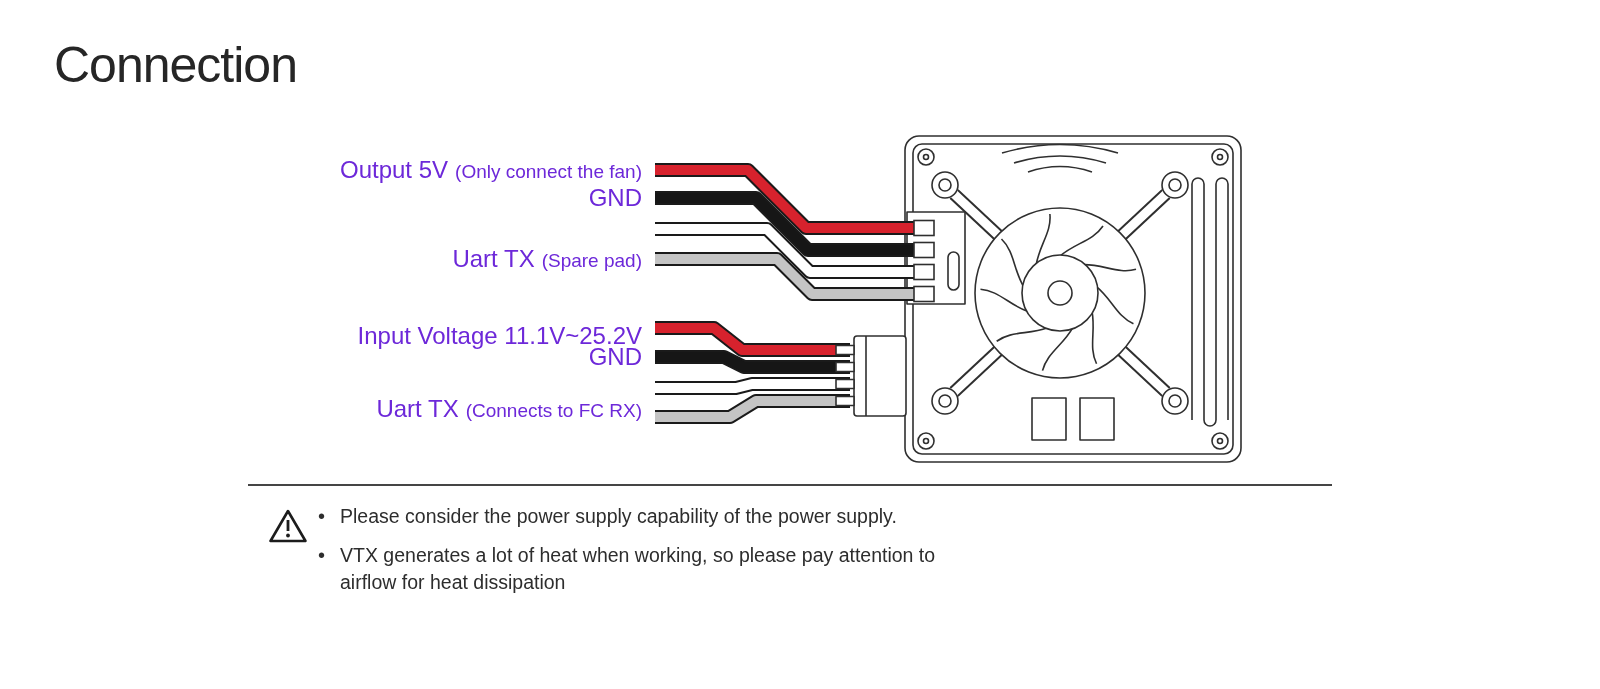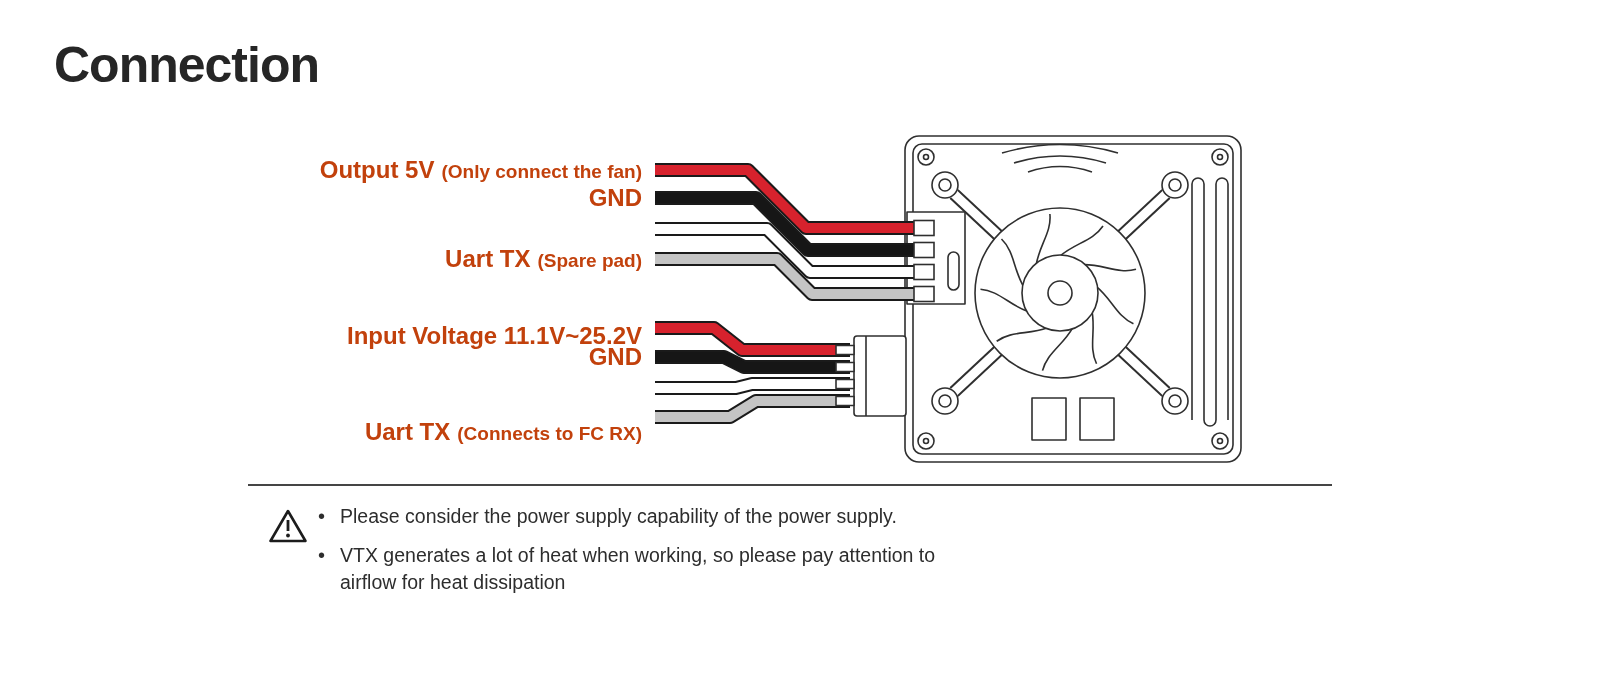--- a/index.html
+++ b/index.html
@@ -13,42 +13,41 @@
     background: #ffffff;
     overflow: hidden;
   }
 
   .page-title {
     position: absolute;
     left: 54px;
     top: 36px;
     margin: 0;
     font-size: 50px;
-    font-weight: bold;
+    font-weight: normal;
     letter-spacing: -1px;
     color: #262626;
   }
 
   svg.diagram {
     position: absolute;
     left: 0; top: 0;
     width: 1600px;
     height: 689px;
   }
 
   .wire-label {
     position: absolute;
     right: 958px;              
     width: 640px;
     height: 32px;
     line-height: 32px;
     text-align: right;
     white-space: nowrap;
-    color: #c2410c;
-    font-weight: bold;
+    color: #6d28d9;
   }
   .wire-label .main { font-size: 24px; }
   .wire-label .note { font-size: 19px; margin-left: 7px; }
   .wire-label .note:empty { display: none; }
 
   .divider {
     position: absolute;
     left: 248px;
     top: 484px;
     width: 1084px;
@@ -219,21 +218,21 @@
   <div class="wire-label" style="top:243px">
     <span class="main">Uart TX</span><span class="note">(Spare pad)</span>
   </div>
 
   <div class="wire-label" style="top:320px">
     <span class="main">Input Voltage 11.1V~25.2V</span>
   </div>
   <div class="wire-label" style="top:341px">
     <span class="main">GND</span>
   </div>
-  <div class="wire-label" style="top:416px">
+  <div class="wire-label" style="top:393px">
     <span class="main">Uart TX</span><span class="note">(Connects to FC RX)</span>
   </div>
 
   <div class="divider"></div>
 
   <div class="notes">
     <svg class="warn-icon" width="40" height="36" viewBox="0 0 40 36">
       <path d="M20 3 L37.5 33 H2.5 Z" fill="none" stroke="#1c1c1c" stroke-width="2.6" stroke-linejoin="round"></path>
       <line x1="20" y1="12" x2="20" y2="23" stroke="#1c1c1c" stroke-width="2.8"></line>
       <circle cx="20" cy="27.5" r="1.9" fill="#1c1c1c"></circle>

